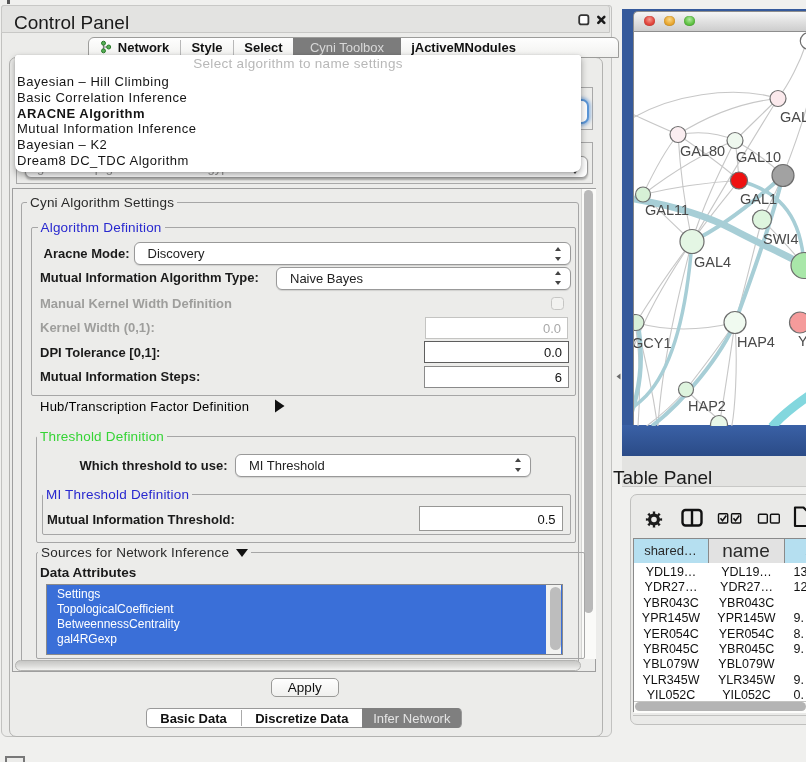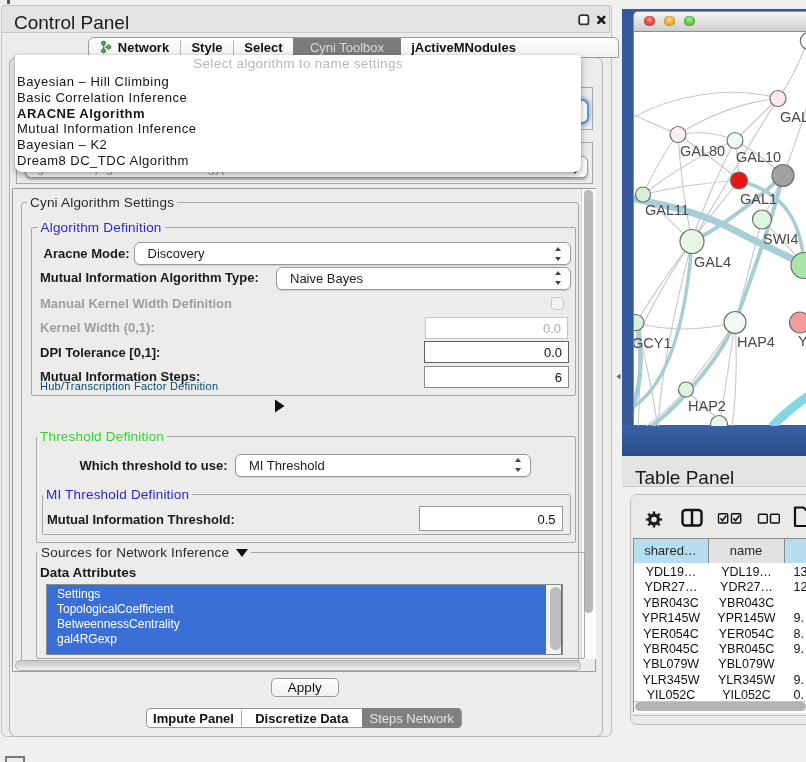--- a/index.html
+++ b/index.html
@@ -86,21 +86,21 @@
   </div>
 <div class="lbl" style="left:40px;top:345px">DPI Tolerance [0,1]:</div>
 <div class="fld" style="left:424px;top:340.5px;width:145px;height:22.5px;border:1.5px solid #5e5e5e;box-sizing:border-box;color:#111">
     <span>0.0</span>
   </div>
 <div class="lbl" style="left:40px;top:369px">Mutual Information Steps:</div>
 <div class="fld" style="left:424px;top:365.5px;width:145px;height:22.5px;border:1px solid #8a8a8a;box-sizing:border-box;color:#111">
     <span>6</span>
   </div>
 
-<div class="a" style="left:40px;top:380px;font-size:11px;letter-spacing:0.25px;color:#0c4a6e">Hub/Transcription Factor Definition</div>
+<div class="a" style="left:40px;top:399px;font-size:13px;letter-spacing:0.25px;color:#000000">Hub/Transcription Factor Definition</div>
 <svg class="a" style="left:273px;top:398px" width="13" height="16" viewBox="0 0 13 16">
     <path d="M2,1.5 L11.5,8 L2,14.5 Z" fill="#111"></path>
   </svg>
 
 <div class="grp" style="left:36px;top:436px;width:538px;height:105px">
   <div class="glab" style="left:0px;color:#35d435">Threshold Definition</div>
 </div>
 <div class="lbl" style="left:79.5px;top:458px">Which threshold to use:</div>
 <div class="cb" style="left:235px;top:453.5px;width:294px;height:21px">
     <div class="cbt">MI Threshold</div>
@@ -127,24 +127,24 @@
 <div class="wt" style="top:602px">TopologicalCoefficient</div>
 <div class="wt" style="top:617px">BetweennessCentrality</div>
 <div class="wt" style="top:632px">gal4RGexp</div>
 <div class="a" style="left:549.5px;top:586.5px;width:11px;height:63px;background:#bdbdbd;border-radius:5.5px"></div>
 
 <div class="a" style="left:14.5px;top:659.5px;width:566px;height:11.5px;background:linear-gradient(#c6c6c4,#dcdcda 55%,#f2f2f0);border:1px solid #b2b2b0;border-radius:6px;box-sizing:border-box"></div>
 
 <div class="a" style="left:270.5px;top:678px;width:68.5px;height:19px;background:linear-gradient(#fefefe,#f0f0ee);border:1px solid #9a9a98;border-radius:5px;box-sizing:border-box;display:flex;align-items:center;justify-content:center;font-size:13.5px;color:#111">Apply</div>
 
 <div class="a" style="left:146px;top:708px;width:315.5px;height:20px;background:#fff;border:1px solid #999;border-radius:4px;box-sizing:border-box"></div>
-<div class="seg" style="left:146px;top:708px;height:20px;width:95px;font-size:13px">Impute Panel</div>
+<div class="seg" style="left:146px;top:708px;height:20px;width:95px;font-size:13px">Basic Data</div>
 <div class="a" style="left:241.3px;top:710px;width:1px;height:16px;background:#aaa"></div>
 <div class="seg" style="left:241.8px;top:708px;height:20px;width:120px;font-size:13px">Discretize Data</div>
-<div class="seg" style="left:362.3px;top:708px;height:20px;width:99px;font-size:13px;background:#7f7f7f;color:#e4e4e4;font-weight:normal;border-radius:0 4px 4px 0">Steps Network</div>
+<div class="seg" style="left:362.3px;top:708px;height:20px;width:99px;font-size:13px;background:#7f7f7f;color:#e4e4e4;font-weight:normal;border-radius:0 4px 4px 0">Infer Network</div>
 
 <div class="a" style="left:4.5px;top:756px;width:20px;height:10px;background:#ececea;border:2px solid #787878;box-sizing:border-box"></div>
 
 <div class="a" style="left:622px;top:9px;width:184px;height:447px;background:#35599b"></div>
 <div class="a" style="left:622px;top:425px;width:184px;height:31px;background:linear-gradient(#3a61a6,#2b4b87)"></div>
 
 <div class="a" style="left:633px;top:10.5px;width:173px;height:21px;background:linear-gradient(#f5f5f5,#cdcdcd);border:1px solid #8e8e8e;border-right:none;border-radius:5px 0 0 0;box-sizing:border-box"></div>
 <div class="a" style="left:644.2px;top:15.7px;width:10.6px;height:10.6px;border-radius:50%;background:radial-gradient(circle at 50% 35%,#f49a90 0%,#e2463d 55%,#c33a32 100%);box-shadow:inset 0 0 1px #9a2b25"></div>
 <div class="a" style="left:664.2px;top:15.7px;width:10.6px;height:10.6px;border-radius:50%;background:radial-gradient(circle at 50% 35%,#f8d88a 0%,#e9a832 55%,#c8881f 100%);box-shadow:inset 0 0 1px #9a6d14"></div>
 <div class="a" style="left:684.2px;top:15.7px;width:10.6px;height:10.6px;border-radius:50%;background:radial-gradient(circle at 50% 35%,#b0e8a0 0%,#62c345 55%,#3f9e2c 100%);box-shadow:inset 0 0 1px #2e7a1e"></div>
@@ -221,21 +221,21 @@
     <text x="129" y="211.5">SWI4</text>
     <text x="60" y="234.5">GAL4</text>
     <text x="-2" y="316">GCY1</text>
     <text x="103" y="314.5">HAP4</text>
     <text x="164" y="313.5">Y</text>
     <text x="54" y="378.5">HAP2</text>
   </g>
 </svg>
 
 <div class="a" style="left:622px;top:456px;width:184px;height:30px;background:#e3e3e1;border-bottom:1px solid #c8c8c6"></div>
-<div class="a t13" style="left:635px;top:467px">Table Panel</div>
+<div class="a t13" style="left:613px;top:467px">Table Panel</div>
 <div class="a" style="left:629.5px;top:493.5px;width:184px;height:231px;background:#eaeae8;border:1px solid #c0c0be;border-radius:7px;box-sizing:border-box"></div>
 
 <svg class="a" style="left:633px;top:500px" width="173" height="32" viewBox="0 0 173 32">
   <g transform="translate(21,19.5)">
       <path d="M5.5,-2.3 L5.9,-1.0 L8.1,-1.3 L8.1,1.3 L5.9,1.0 L5.5,2.3 L4.9,3.5 L6.7,4.8 L4.8,6.7 L3.5,4.9 L2.3,5.5 L1.0,5.9 L1.3,8.1 L-1.3,8.1 L-1.0,5.9 L-2.3,5.5 L-3.5,4.9 L-4.8,6.7 L-6.7,4.8 L-4.9,3.5 L-5.5,2.3 L-5.9,1.0 L-8.1,1.3 L-8.1,-1.3 L-5.9,-1.0 L-5.5,-2.3 L-4.9,-3.5 L-6.7,-4.8 L-4.8,-6.7 L-3.5,-4.9 L-2.3,-5.5 L-1.0,-5.9 L-1.3,-8.1 L1.3,-8.1 L1.0,-5.9 L2.3,-5.5 L3.5,-4.9 L4.8,-6.7 L6.7,-4.8 L4.9,-3.5 Z M2.8,0 A2.8,2.8 0 1,0 -2.8,0 A2.8,2.8 0 1,0 2.8,0 Z" fill="#1c1c1c" fill-rule="evenodd"></path>
     </g>
   <rect x="49.5" y="10" width="19" height="15.5" rx="3" fill="none" stroke="#111" stroke-width="2.4"></rect>
   <line x1="59" y1="10" x2="59" y2="25.5" stroke="#111" stroke-width="2.4"></line>
   <g fill="none" stroke="#111" stroke-width="1.4">
     <rect x="85.5" y="13.8" width="9.2" height="9.2" rx="1"></rect>
@@ -243,21 +243,21 @@
     <path d="M87.5,18.3 L89.5,20.8 L93.3,15.5" stroke-width="1.6"></path>
     <path d="M100.5,18.3 L102.5,20.8 L106.3,15.5" stroke-width="1.6"></path>
     <rect x="125.5" y="14.2" width="8.8" height="8.8" rx="1"></rect>
     <rect x="137.5" y="14.2" width="8.8" height="8.8" rx="1"></rect>
   </g>
   <path d="M162,7.5 h8.5 l4.5,4.5 v14 h-13 z" fill="none" stroke="#111" stroke-width="2.2" stroke-linejoin="round"></path>
 </svg>
 
 <div class="a" style="left:632.5px;top:537.5px;width:174px;height:174px;background:#fff;border:1px solid #8a8a8a;border-right:none;box-sizing:border-box"></div>
 <div class="a" style="left:633.5px;top:538.5px;width:75px;height:24.5px;background:#b5dff0;border-right:1px solid #8a8a8a;box-sizing:border-box;display:flex;align-items:center;justify-content:center;font-size:13px;color:#2a2a2a">shared…</div>
-<div class="a" style="left:708.5px;top:538.5px;width:76px;height:24.5px;background:#e2e2e2;border-right:1px solid #8a8a8a;box-sizing:border-box;display:flex;align-items:center;justify-content:center;font-size:13px;color:#2a2a2a">name</div>
+<div class="a" style="left:708.5px;top:538.5px;width:76px;height:24.5px;background:#e2e2e2;border-right:1px solid #8a8a8a;box-sizing:border-box;display:flex;align-items:center;justify-content:center;font-size:19px;color:#2a2a2a">name</div>
 <div class="a" style="left:784.5px;top:538.5px;width:22px;height:24.5px;background:#b5dff0;display:flex;align-items:center;justify-content:flex-end;font-size:13px;color:#2a2a2a;overflow:hidden">
     <span style="margin-right:-8px">A</span>
   </div>
 <div class="a" style="left:633.5px;top:563px;width:173px;height:139px;overflow:hidden;font-size:12.5px;color:#111">
   <div style="position:relative;height:139px;top:2px">
     <div style="position:absolute;left:0;top:0.0px;width:75px;text-align:center">YDL19…</div>
     <div style="position:absolute;left:75px;top:0.0px;width:76px;text-align:center">YDL19…</div>
     <div style="position:absolute;left:160px;top:0.0px;width:30px;text-align:left">13</div>
     <div style="position:absolute;left:0;top:15.4px;width:75px;text-align:center">YDR27…</div>
     <div style="position:absolute;left:75px;top:15.4px;width:76px;text-align:center">YDR27…</div>

